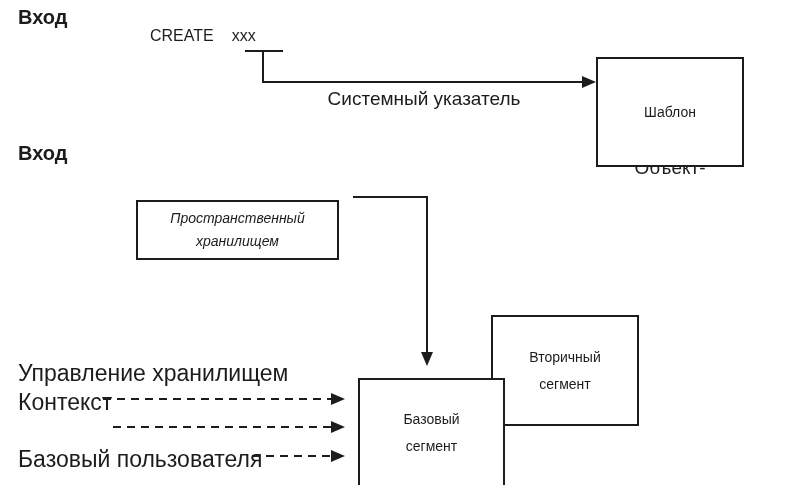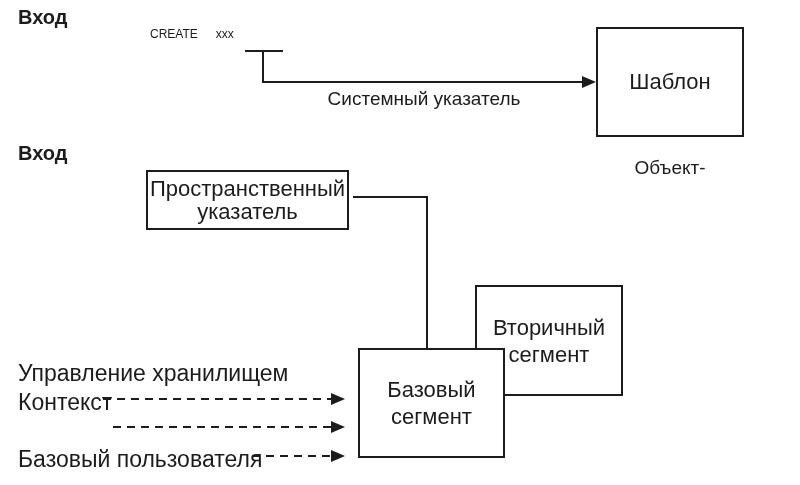--- a/index.html
+++ b/index.html
@@ -11,30 +11,31 @@
     position:relative;
     width:800px;height:485px;
     background:var(--bg);
     font-family:"Liberation Sans", sans-serif;
     color:var(--line);
     overflow:hidden;
   }
   .abs{position:absolute;}
   .heading{font-size:20px;font-weight:bold;white-space:nowrap;}
   .lbl{font-size:23px;white-space:nowrap;}
-  .create-row{font-size:12px;white-space:nowrap;}
+  .create-row{font-size:16px;white-space:nowrap;}
   .create-row .operand{margin-left:18px;}
   .box{
     position:absolute;
     border:2px solid var(--line);
     background:var(--bg);
     display:flex;align-items:center;justify-content:center;
     text-align:center;
-    font-size:22px;line-height:24px;
+    font-size:14px;line-height:24px;
     box-sizing:border-box;
+    margin-top:30px;
   }
   .box .line{display:block;}
   .caption{
     position:absolute;text-align:center;
     font-size:19px;line-height:22px;
   }
   .caption .line{display:block;}
   .solid-h{position:absolute;height:2px;background:var(--line);}
   .solid-v{position:absolute;width:2px;background:var(--line);}
   .dash-h{
@@ -75,32 +76,32 @@
   <div class="arr-right" style="left:582px;top:76px;"></div>
   <div class="centered-label" style="left:262px;top:88px;width:324px;">Системный указатель</div>
 
   <div class="box z1" style="left:596px;top:27px;width:148px;height:110px;">
     <span class="line">Шаблон</span>
   </div>
   <div class="caption" style="left:586px;top:157px;width:168px;">
     <span class="line">Объект-</span>
   </div>
 
-  <div class="box z1" style="left:146px;top:170px;width:203px;height:60px;line-height:23px;">
+  <div class="box z1" style="left:136px;top:170px;width:203px;height:60px;line-height:23px;font-style:italic;">
     <span>
       <span class="line">Пространственный</span>
-      <span class="line">указатель</span>
+      <span class="line">хранилищем</span>
     </span>
   </div>
 
   <div class="solid-h" style="left:353px;top:196px;width:75px;"></div>
   <div class="solid-v" style="left:426px;top:196px;height:156px;"></div>
   <div class="arr-down" style="left:421px;top:352px;"></div>
 
-  <div class="box z1" style="left:475px;top:285px;width:148px;height:111px;line-height:27px;">
+  <div class="box z1" style="left:491px;top:285px;width:148px;height:111px;line-height:27px;">
     <span>
       <span class="line">Вторичный</span>
       <span class="line">сегмент</span>
     </span>
   </div>
 
   <div class="box z2" style="left:358px;top:348px;width:147px;height:110px;line-height:27px;">
     <span>
       <span class="line">Базовый</span>
       <span class="line">сегмент</span>

